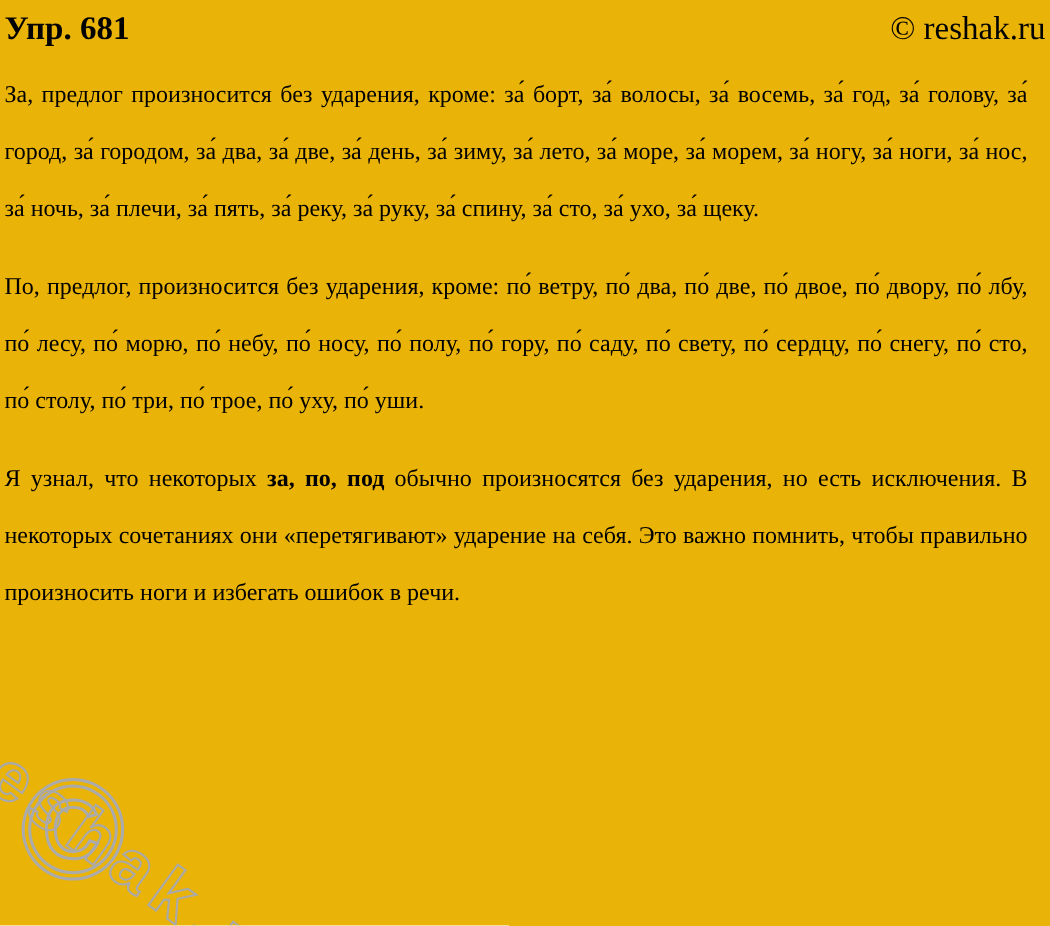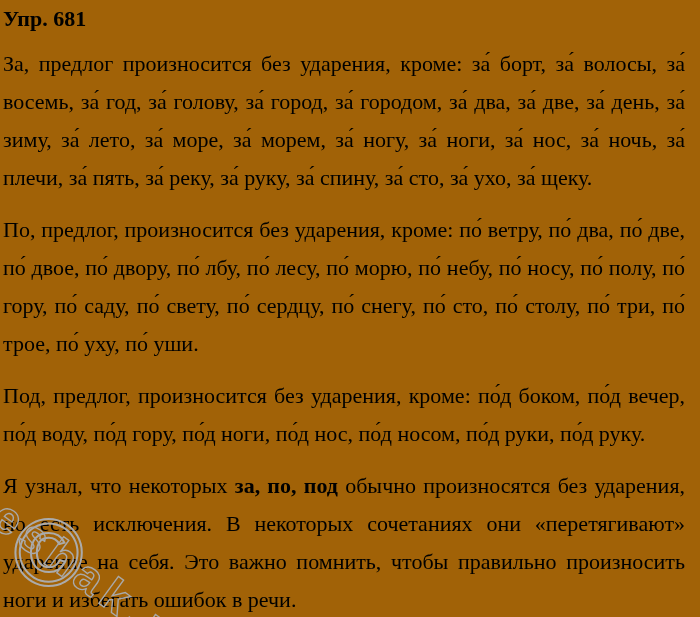--- a/index.html
+++ b/index.html
@@ -4,21 +4,21 @@
 <style>
   html, body {
     margin: 0;
     padding: 0;
     background: #ffffff;
   }
   .page {
     position: relative;
     width: 700px;
     height: 617px;
-    background: #a16207;
+    background: #eab308;
     color: #000000;
     font-family: "Liberation Serif", serif;
     overflow: hidden;
     box-sizing: border-box;
     padding: 5px 3px 0 3px;
   }
   .page-header {
     display: flex;
     justify-content: space-between;
     align-items: flex-start;
@@ -29,21 +29,21 @@
     font-weight: bold;
   }
   .site-copyright {
     font-weight: normal;
   }
   .content {
     margin-top: 13px;
   }
   .content p {
     margin: 0 12px 14px 0;
-    font-size: 22px;
+    font-size: 16px;
     line-height: 38px;
     text-align: justify;
   }
   .content p:last-child {
     margin-bottom: 0;
   }
   .bold-inline {
     font-weight: bold;
   }
   
@@ -80,26 +80,26 @@
     -webkit-text-stroke: 2px #ababab;
   }
 </style>
 </head>
 <body>
 
 <div class="page">
 
   <div class="page-header">
     <span class="exercise-title">Упр. 681</span>
+    <span class="site-copyright">© reshak.ru</span>
   </div>
 
   <div class="content">
     <p>За, предлог произносится без ударения, кроме: за́ борт, за́ волосы, за́ восемь, за́ год, за́ голову, за́ город, за́ городом, за́ два, за́ две, за́ день, за́ зиму, за́ лето, за́ море, за́ морем, за́ ногу, за́ ноги, за́ нос, за́ ночь, за́ плечи, за́ пять, за́ реку, за́ руку, за́ спину, за́ сто, за́ ухо, за́ щеку.</p>
     <p>По, предлог, произносится без ударения, кроме: по́ ветру, по́ два, по́ две, по́ двое, по́ двору, по́ лбу, по́ лесу, по́ морю, по́ небу, по́ носу, по́ полу, по́ гору, по́ саду, по́ свету, по́ сердцу, по́ снегу, по́ сто, по́ столу, по́ три, по́ трое, по́ уху, по́ уши.</p>
-    <p>Под, предлог, произносится без ударения, кроме: по́д боком, по́д вечер, по́д воду, по́д гору, по́д ноги, по́д нос, по́д носом, по́д руки, по́д руку.</p>
     <p><span>Я узнал, что некоторых </span><span class="bold-inline">за, по, под</span><span> обычно произносятся без ударения, но есть исключения. В некоторых сочетаниях они «перетягивают» ударение на себя. Это важно помнить, чтобы правильно произносить ноги и избегать ошибок в речи.</span></p>
   </div>
 
   <div class="watermark">
     <span class="wm-copyright-glyph">©</span>
     <span class="wm-site-text">reshak.ru</span>
   </div>
 
 </div>
 

